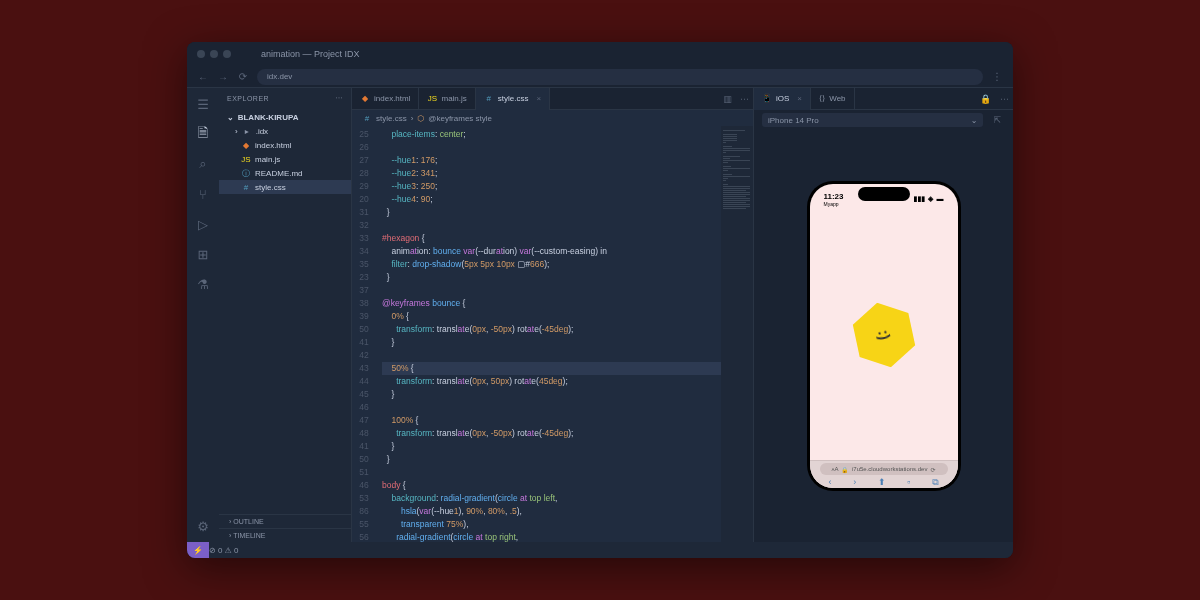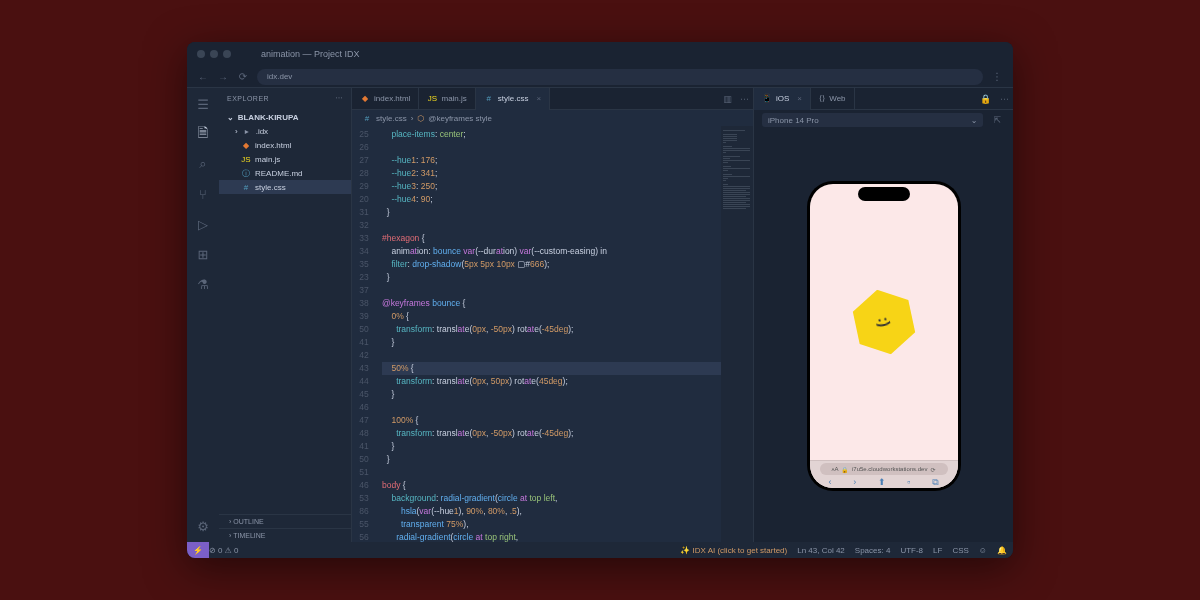--- a/index.html
+++ b/index.html
@@ -248,20 +248,31 @@
         <div class="devsel">
             <span>iPhone 14 Pro</span>
             <span>⌄</span>
           </div>
         <div class="tabicon">⇱</div>
       </div>
       <div class="phone-wrap">
         <div class="phone">
           <div class="notch"></div>
           <div class="phonescreen">
+            <div class="statusbar">
+              <div>
+                  <div>11:23</div>
+                  <div style="font-size:5px;font-weight:400">Myapp</div>
+                </div>
+              <div class="statright">
+                  <span>▮▮▮</span>
+                  <span>◈</span>
+                  <span>▬</span>
+                </div>
+            </div>
             <div class="appbody">
               <div class="hexagon">
                   <span style="transform:rotate(90deg)">:)</span>
                 </div>
             </div>
             <div class="safaribar">
               <div class="addrbar">
                   <span style="font-size:6px">ᴀA</span>
                   <span>🔒</span>
                   <span>i7u5e.cloudworkstations.dev</span>
@@ -278,24 +289,14 @@
           </div>
         </div>
       </div>
     </div>
   </div>
   <div class="statusline">
     <div class="purple">⚡</div>
     <div class="statusl">
       <span>⊘ <span>0</span> ⚠ <span>0</span></span>
     </div>
-    <div class="statusr">
-      <span style="color:#d19a66">✨ <span>IDX AI (click to get started)</span></span>
-      <span>Ln 43, Col 42</span>
-      <span>Spaces: 4</span>
-      <span>UTF-8</span>
-      <span>LF</span>
-      <span>CSS</span>
-      <span>☺</span>
-      <span>🔔</span>
-    </div>
   </div>
 </div>
 
 </body></html>

